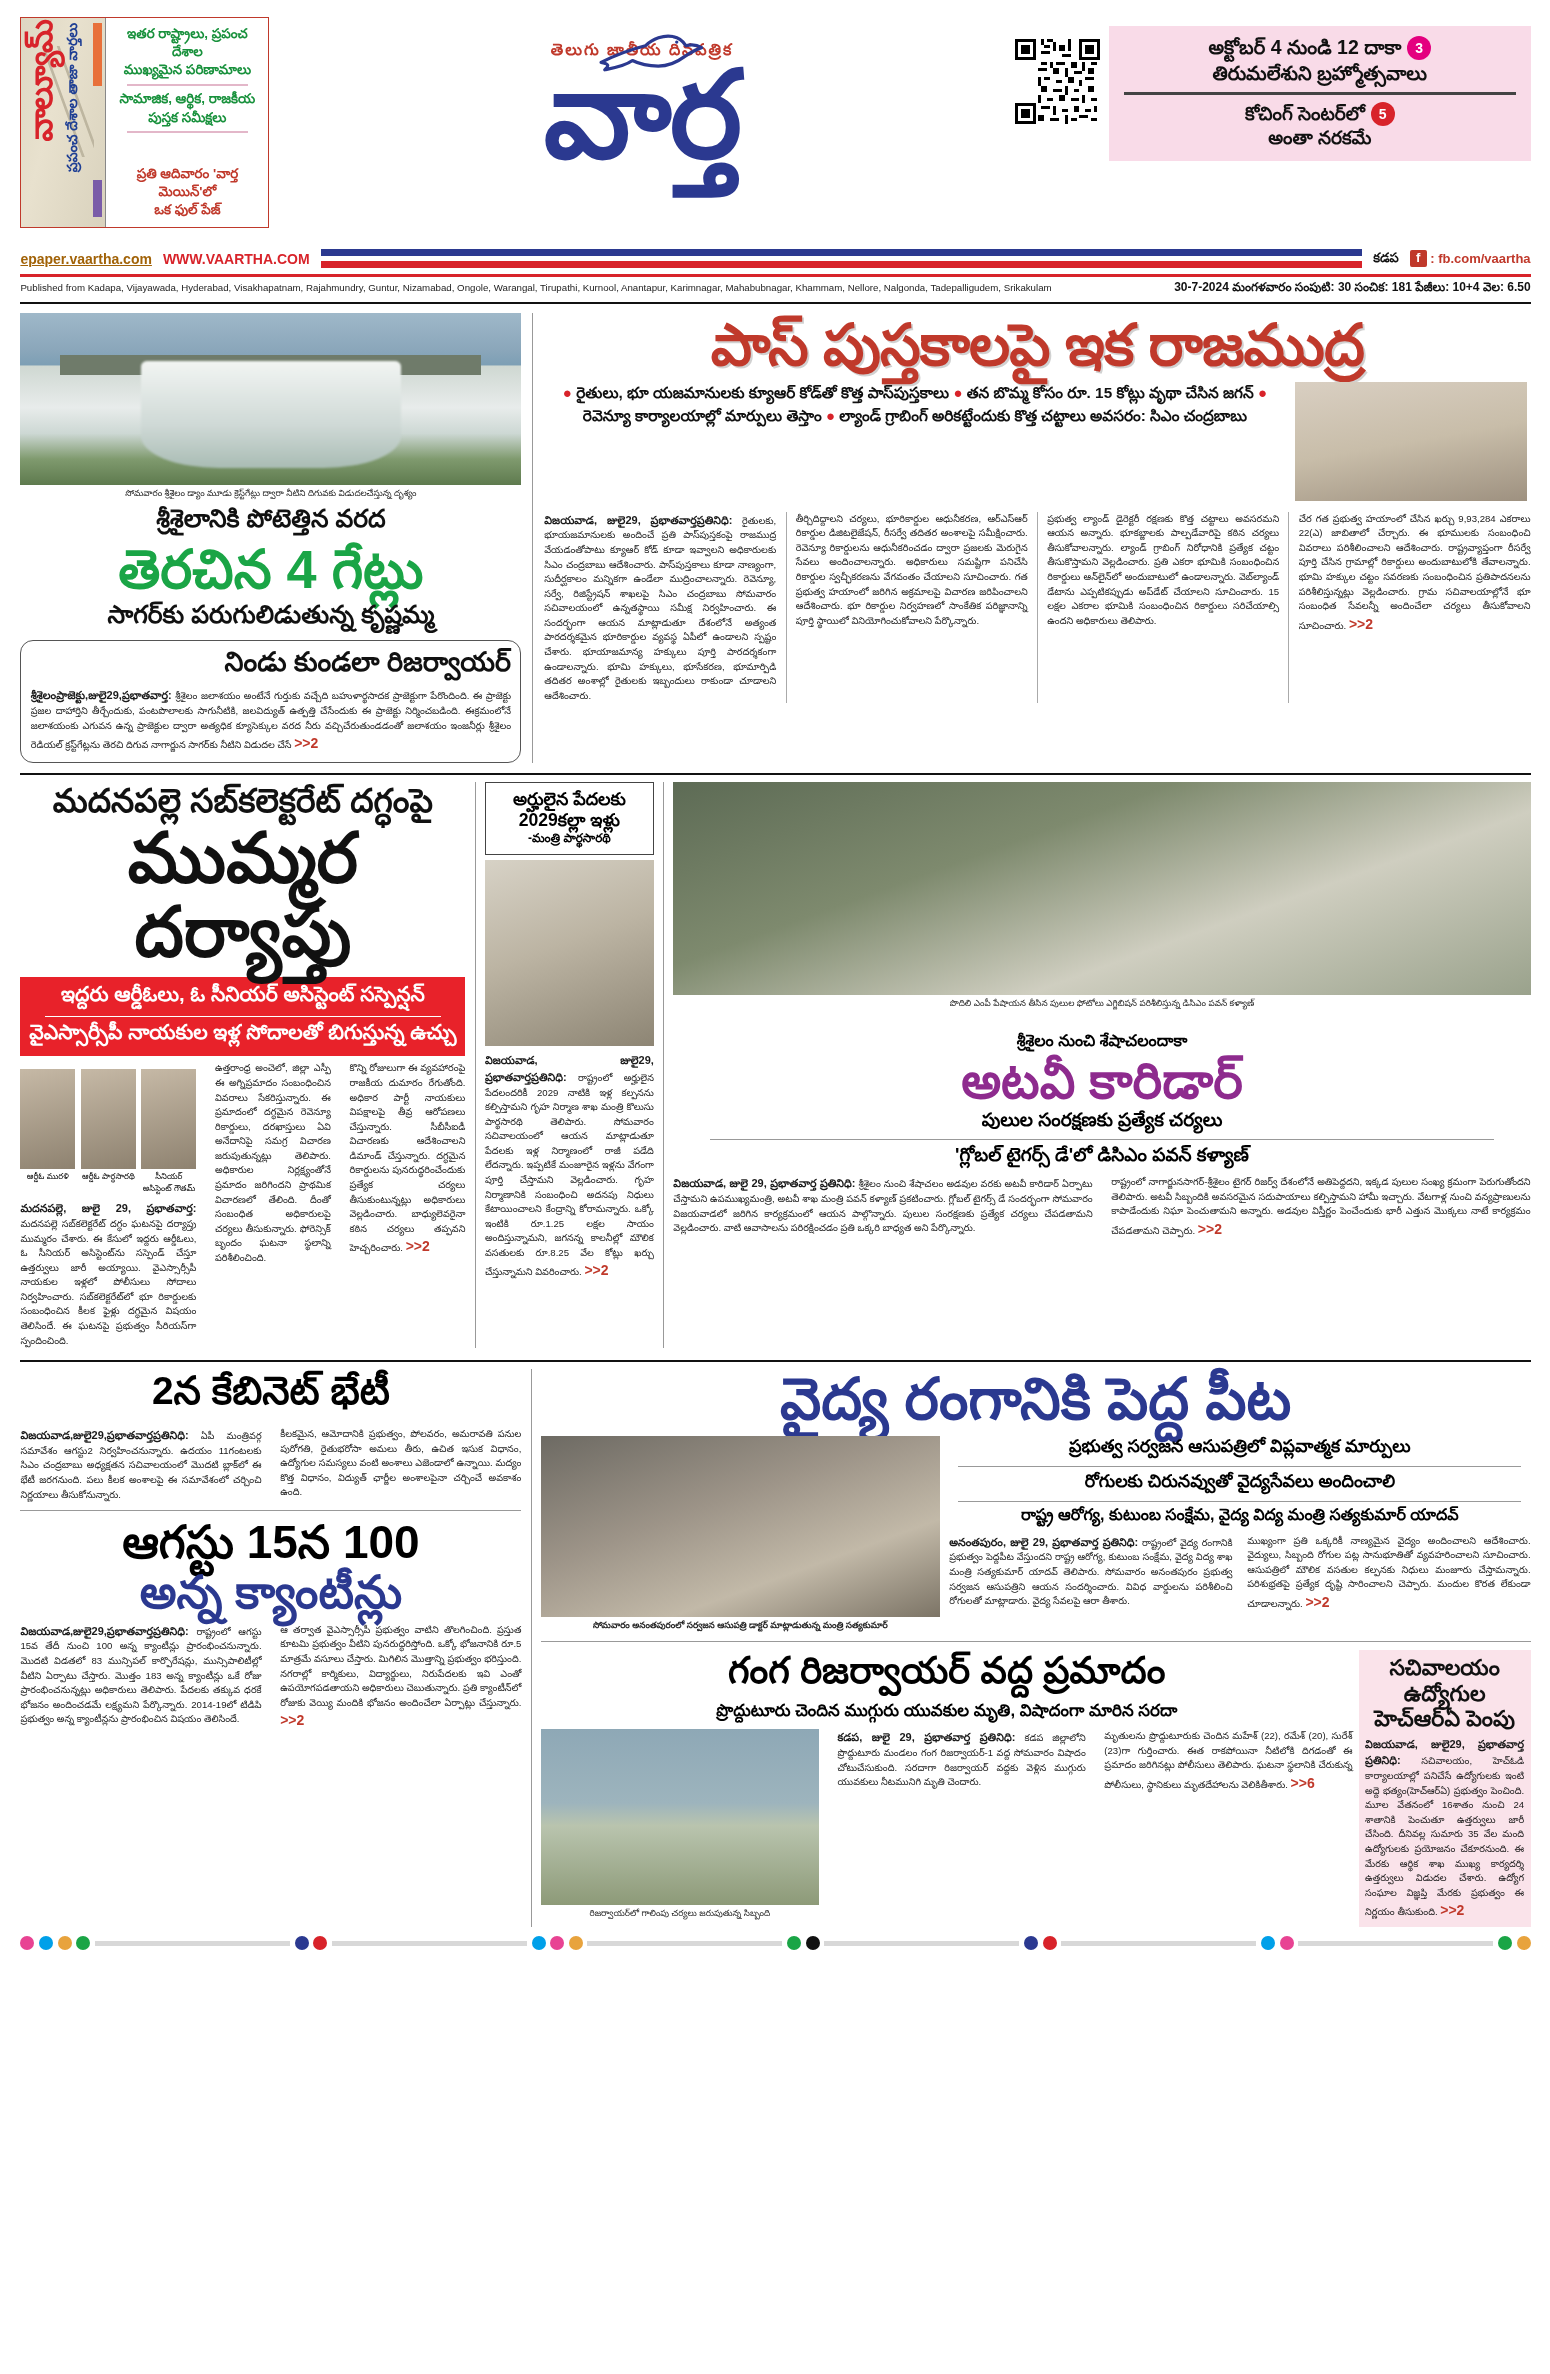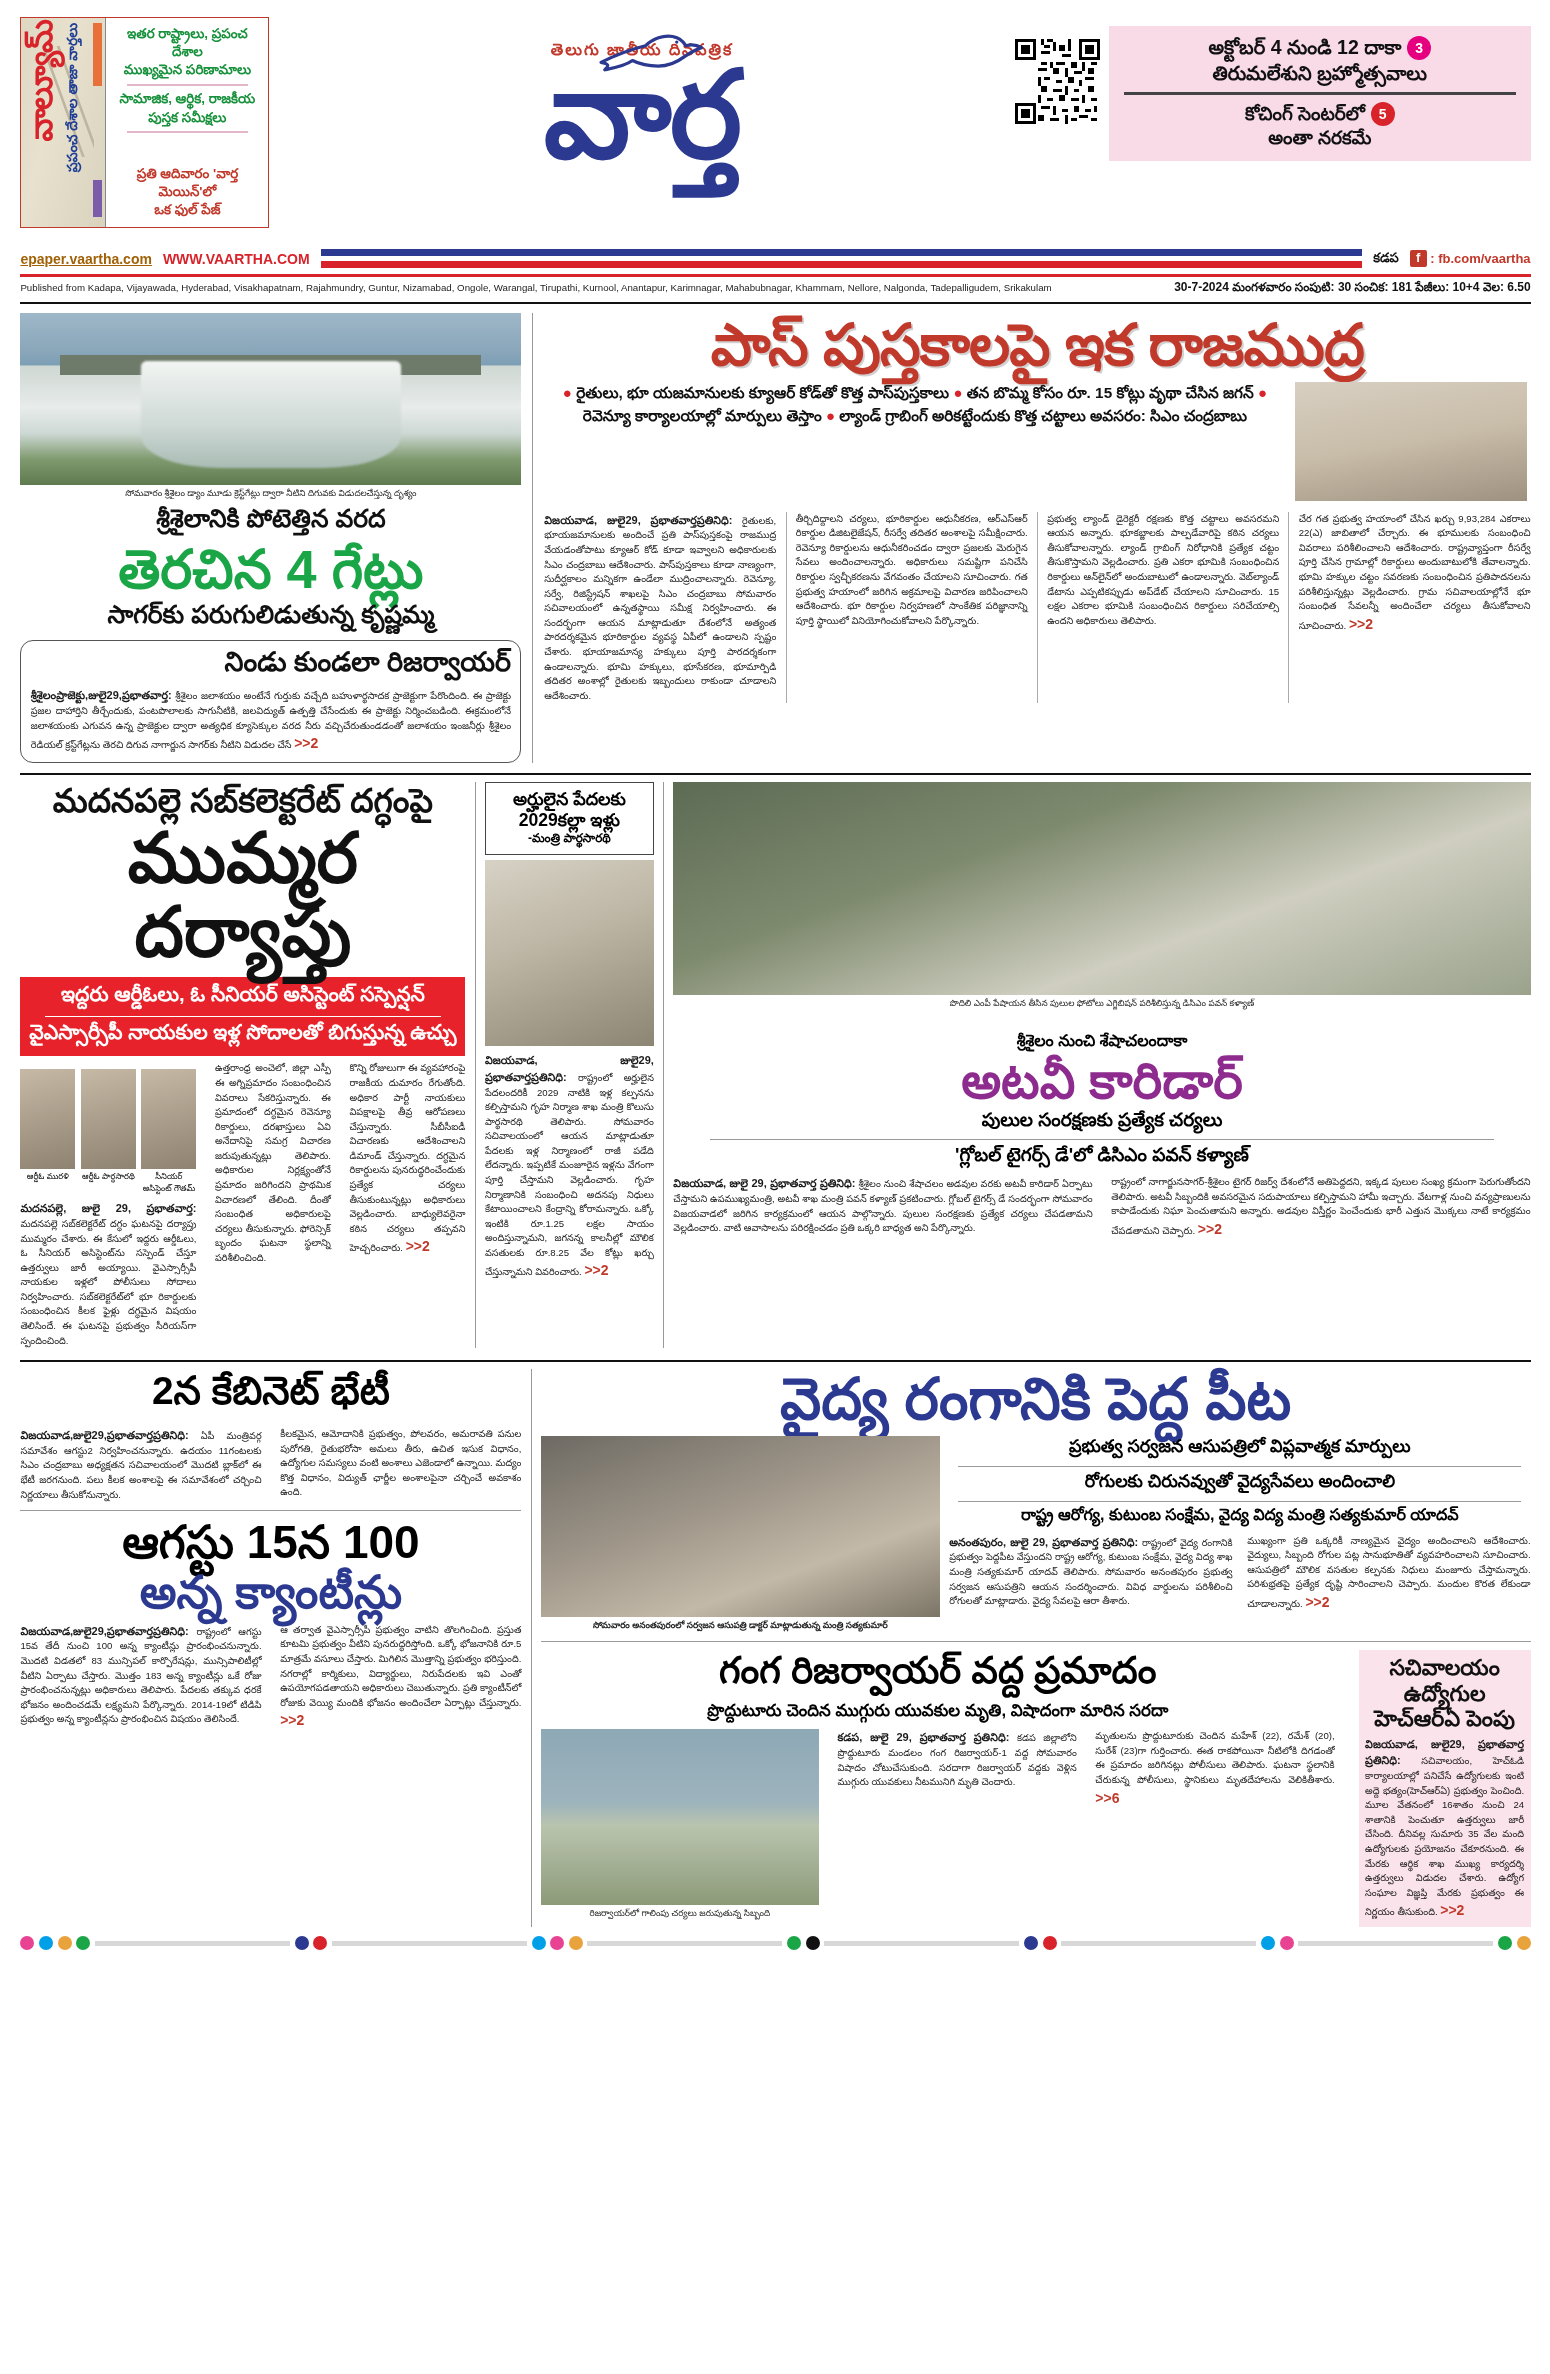--- a/index.html
+++ b/index.html
@@ -584,21 +584,21 @@
             <div class="body-text" style="flex:1">
               <span>ముఖ్యంగా ప్రతి ఒక్కరికీ నాణ్యమైన వైద్యం అందించాలని ఆదేశించారు. వైద్యులు, సిబ్బంది రోగుల పట్ల సానుభూతితో వ్యవహరించాలని సూచించారు. ఆసుపత్రిలో మౌలిక వసతుల కల్పనకు నిధులు మంజూరు చేస్తామన్నారు. పరిశుభ్రతపై ప్రత్యేక దృష్టి సారించాలని చెప్పారు. మందుల కొరత లేకుండా చూడాలన్నారు.</span>
               <span class="jump">&gt;&gt;2</span>
             </div>
           </div>
         </div>
       </div>
 
       <div class="hrule" style="margin:7.4px 0"></div>
 
-      <div style="display:flex; gap:12px;">
+      <div style="display:flex; gap:3px;">
         <div style="flex:1">
           <div class="ganga">గంగ రిజర్వాయర్ వద్ద ప్రమాదం</div>
           <div class="ganga-sub">ప్రొద్దుటూరు చెందిన ముగ్గురు యువకుల మృతి, విషాదంగా మారిన సరదా</div>
           <div style="display:flex; gap:9.3px; margin-top:5.6px;">
             <div style="width:278px; flex:0 0 auto;">
               <div class="photo lake-photo"></div>
               <div class="cap">రిజర్వాయర్‌లో గాలింపు చర్యలు జరుపుతున్న సిబ్బంది</div>
             </div>
             <div class="colsep"></div>
             <div class="body-text" style="flex:1">

